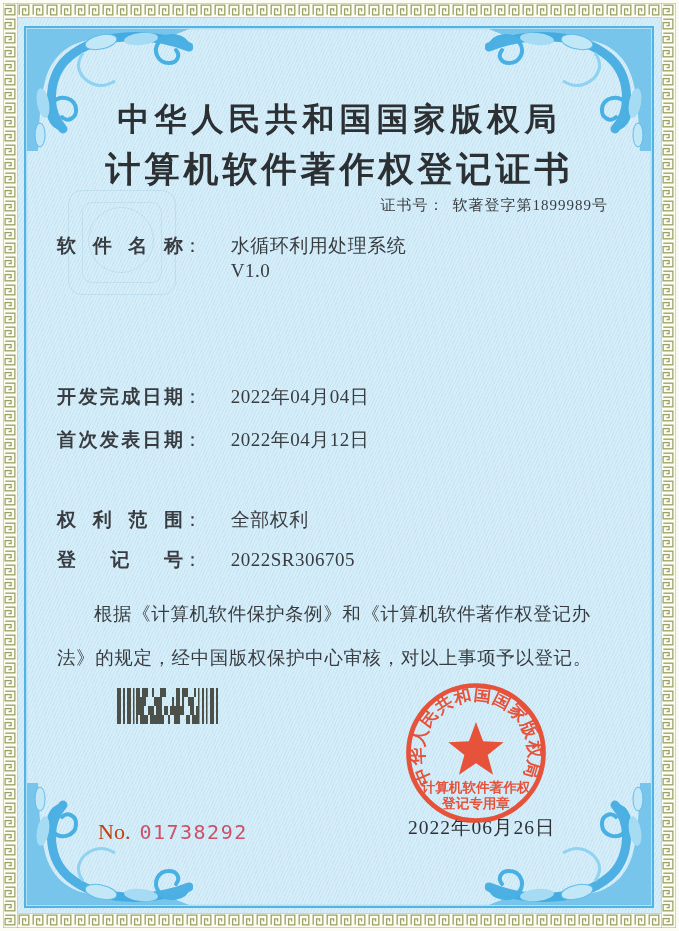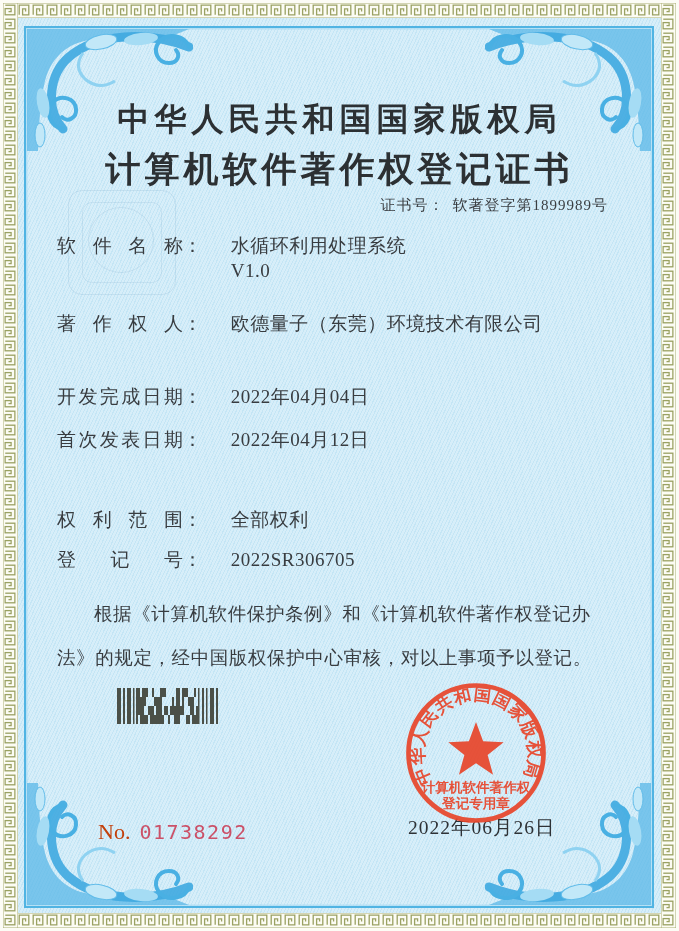--- a/index.html
+++ b/index.html
@@ -45,21 +45,21 @@
 
   .content{position:absolute;inset:0;z-index:5;}
   .authority{position:absolute;left:0;top:98px;width:100%;text-align:center;
              font-size:32px;font-weight:700;letter-spacing:5px;color:#2c3033;}
   .cert-title{position:absolute;left:0;top:146px;width:100%;text-align:center;
              font-size:35px;font-weight:700;letter-spacing:4px;color:#2c3033;}
   .certno{position:absolute;top:196px;right:71px;font-size:15px;letter-spacing:1px;color:#3a3e42;}
   .certno .cn-label{margin-right:8px;}
 
   .field{position:absolute;left:57px;font-size:19px;line-height:25px;color:#383c40;}
-  .lbl{display:inline-block;width:126px;text-align:justify;text-align-last:justify;vertical-align:top;}
+  .lbl{display:inline-block;width:126px;text-align:justify;text-align-last:justify;vertical-align:top;font-weight:bold;}
   .colon{display:inline-block;vertical-align:top;}
   .val{display:inline-block;margin-left:24px;vertical-align:top;max-width:430px;letter-spacing:.5px;}
   .f1{top:233px;} .f2{top:311px;} .f3{top:384px;} .f4{top:427px;} .f5{top:467px;} .f6{top:507px;} .f7{top:547px;}
 
   .statement{position:absolute;left:57px;top:592px;width:568px;font-size:18.5px;
              line-height:44px;text-indent:2em;letter-spacing:.6px;color:#383c40;}
 
   .barcode{position:absolute;left:117px;top:688px;width:101px;height:36px;z-index:5;}
 
   .seal{position:absolute;left:401px;top:678px;width:150px;height:150px;z-index:6;opacity:.92;}
@@ -142,24 +142,20 @@
     <div class="certno">
       <span class="cn-label">证书号：</span><span class="cn-value">软著登字第1899989号</span>
     </div>
 
     <div class="field f1">
       <span class="lbl">软件名称</span><span class="colon">：</span>
       <span class="val">
         <span>水循环利用处理系统</span><br>
         <span>V1.0</span>
       </span>
-    </div>
-    <div class="field f2">
-      <span class="lbl">著作权人</span><span class="colon">：</span>
-      <span class="val">欧德量子（东莞）环境技术有限公司</span>
     </div>
     <div class="field f3">
       <span class="lbl">开发完成日期</span><span class="colon">：</span>
       <span class="val">2022年04月04日</span>
     </div>
     <div class="field f4">
       <span class="lbl">首次发表日期</span><span class="colon">：</span>
       <span class="val">2022年04月12日</span>
     </div>
     <div class="field f6">

